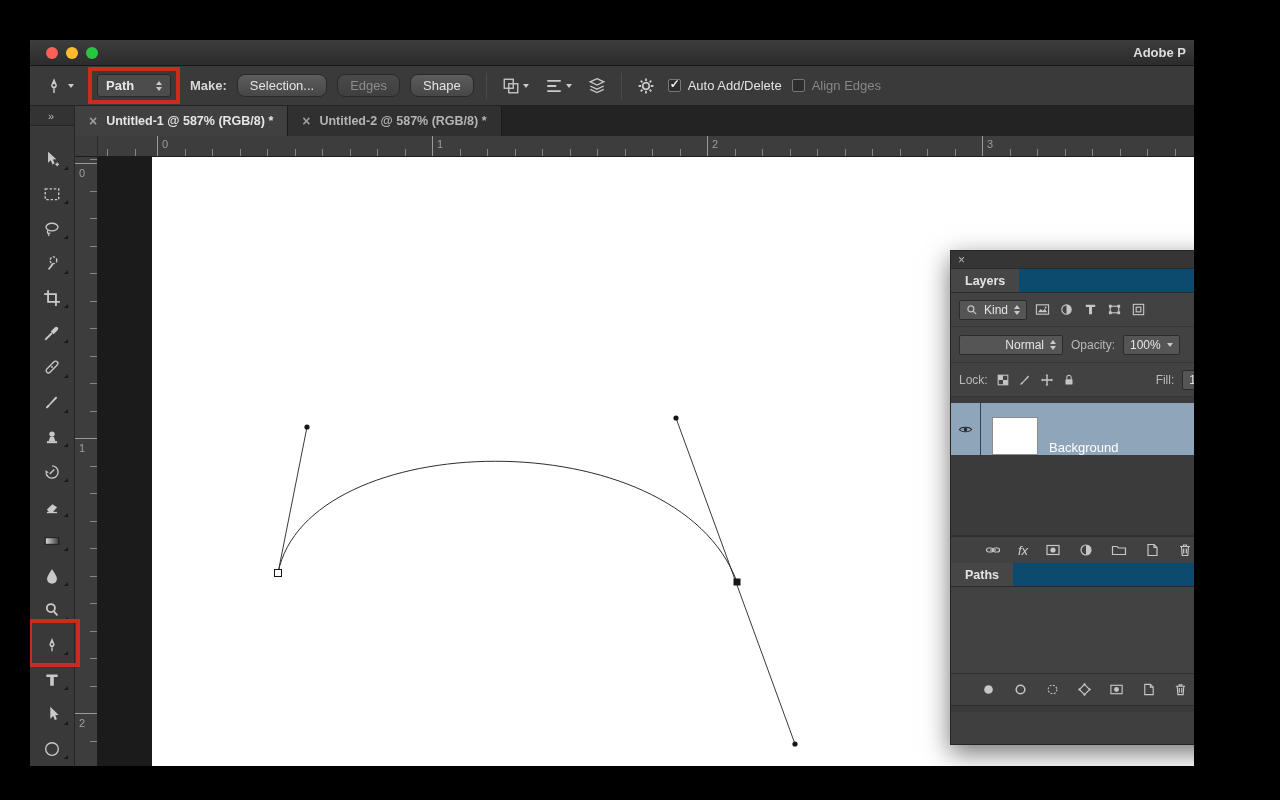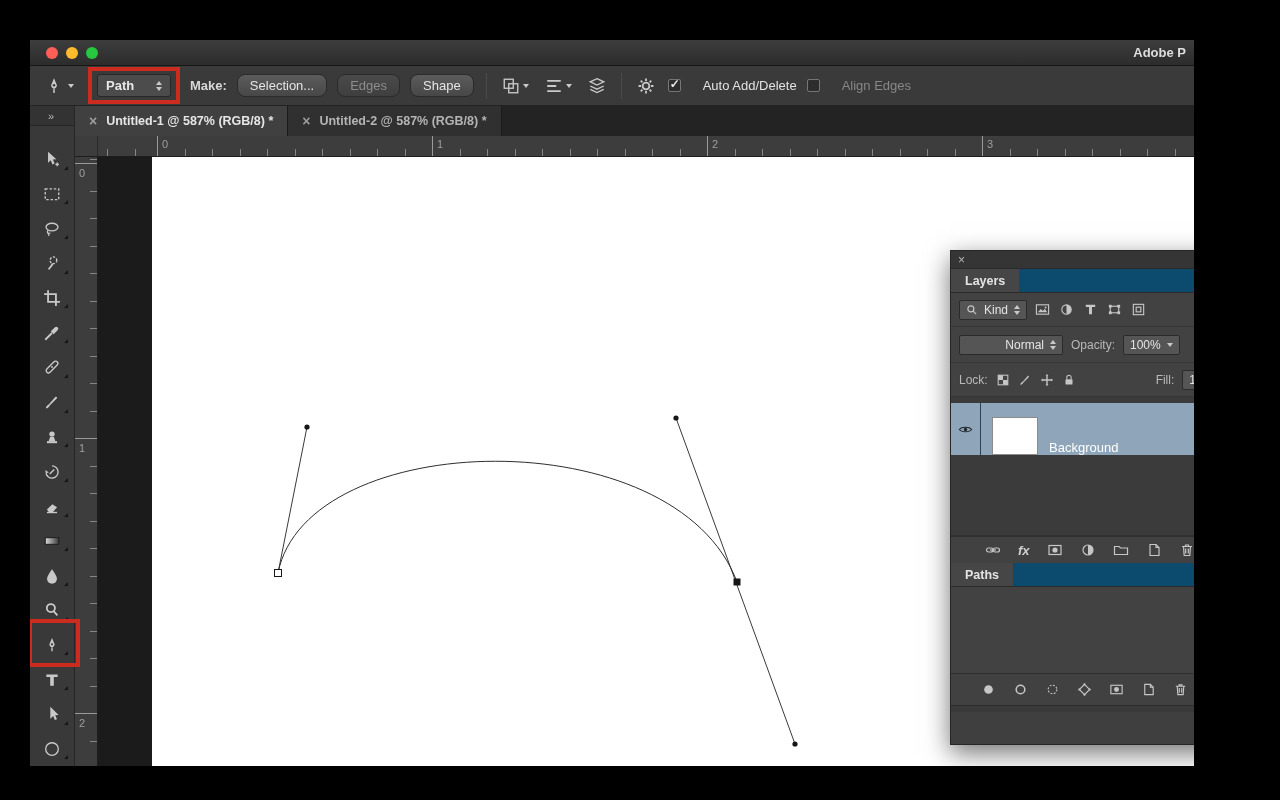--- a/index.html
+++ b/index.html
@@ -29,21 +29,21 @@
   .stepper { display:flex; flex-direction:column; gap:2px; }
   .tri-up { width:0; height:0; border-left:3px solid transparent; border-right:3px solid transparent; border-bottom:4px solid #c9c9c9; }
   .tri-dn { width:0; height:0; border-left:3px solid transparent; border-right:3px solid transparent; border-top:4px solid #c9c9c9; }
   .opt-label { font-weight:bold; color:#d9d9d9; }
   .btn { background:linear-gradient(#5c5c5c,#474747); border:1px solid #2a2a2a; border-radius:8px;
     padding:3px 12px; color:#e4e4e4; font-size:13px; }
   .btn.disabled { color:#8d8d8d; background:linear-gradient(#4a4a4a,#3f3f3f); }
   .icon-btn { display:flex; align-items:center; gap:3px; padding:2px 3px; }
   .cb { width:13px; height:13px; background:#2d2d2d; border:1px solid #767676; border-radius:2px; position:relative; flex:none; }
   .cb.checked::after { content:"\2713"; position:absolute; left:1px; top:-3px; color:#e9e9e9; font-size:12px; font-weight:bold; }
-  .cb-group { display:flex; align-items:center; gap:22px; }
+  .cb-group { display:flex; align-items:center; gap:7px; }
   .cb-label { color:#e2e2e2; }
   .cb-label.disabled { color:#878787; }
 
   
   .toolstrip { position:absolute; left:0; top:66px; width:45px; bottom:0; background:#393939; border-right:1px solid #262626; }
   .toolstrip-head { height:20px; background:#333333; border-bottom:1px solid #262626; color:#b9b9b9;
     font-size:11px; display:flex; align-items:center; justify-content:center; letter-spacing:2px; }
   .tools { display:flex; flex-direction:column; padding-top:16px; }
   .tool { height:34.7px; display:flex; align-items:center; justify-content:center; position:relative; }
   .tool.flyout::after { content:""; position:absolute; right:6px; bottom:7px;
@@ -98,21 +98,21 @@
   .filter-toggle { margin-left:auto; width:9px; height:18px; background:#d6d6d6; border:1px solid #2b2b2b; border-radius:2px; }
 
   .layerlist { height:139px; background:#3b3b3b; border-bottom:1px solid #303030; position:relative; }
   .layerrow { position:absolute; left:0; right:0; top:6px; height:52px; background:#8fa5ba; display:flex; align-items:flex-end; }
   .eyecell { width:30px; align-self:stretch; display:flex; align-items:center; justify-content:center; border-right:1px solid #33404d; }
   .thumb { width:46px; height:38px; background:#ffffff; border:1px solid #8c8c8c; margin:0 11px; }
   .layername { color:#ffffff; font-size:13px; flex:1; }
   .layerlock { margin-right:12px; }
 
   .pbar { height:27px; background:#414141; border-top:1px solid #2e2e2e; display:flex; align-items:center; gap:17px; padding:0 16px 0 34px; }
-  .fx { font-style:italic; font-weight:bold; color:#cfcfcf; font-size:13px; }
+  .fx { font-style:italic; font-weight:normal; color:#cfcfcf; font-size:13px; }
 
   .pathsrow { height:32px; background:#8fa5ba; display:flex; align-items:center; gap:10px; padding-left:6px; }
   .path-thumb { width:36px; height:24px; background:#b5b5b5; border:1px solid #6f6f6f; }
   .pathname { color:#ffffff; font-size:13px; }
   .paths-empty { height:86px; background:#424242; }
   .paths-bar { height:32px; background:#414141; border-top:1px solid #2e2e2e; display:flex; align-items:center; gap:17px; padding:0 14px 0 30px; }
   .resize-strip { height:7px; background:#3a3a3a; border-top:1px solid #2c2c2c; }
 
   
   svg.i { display:block; }

